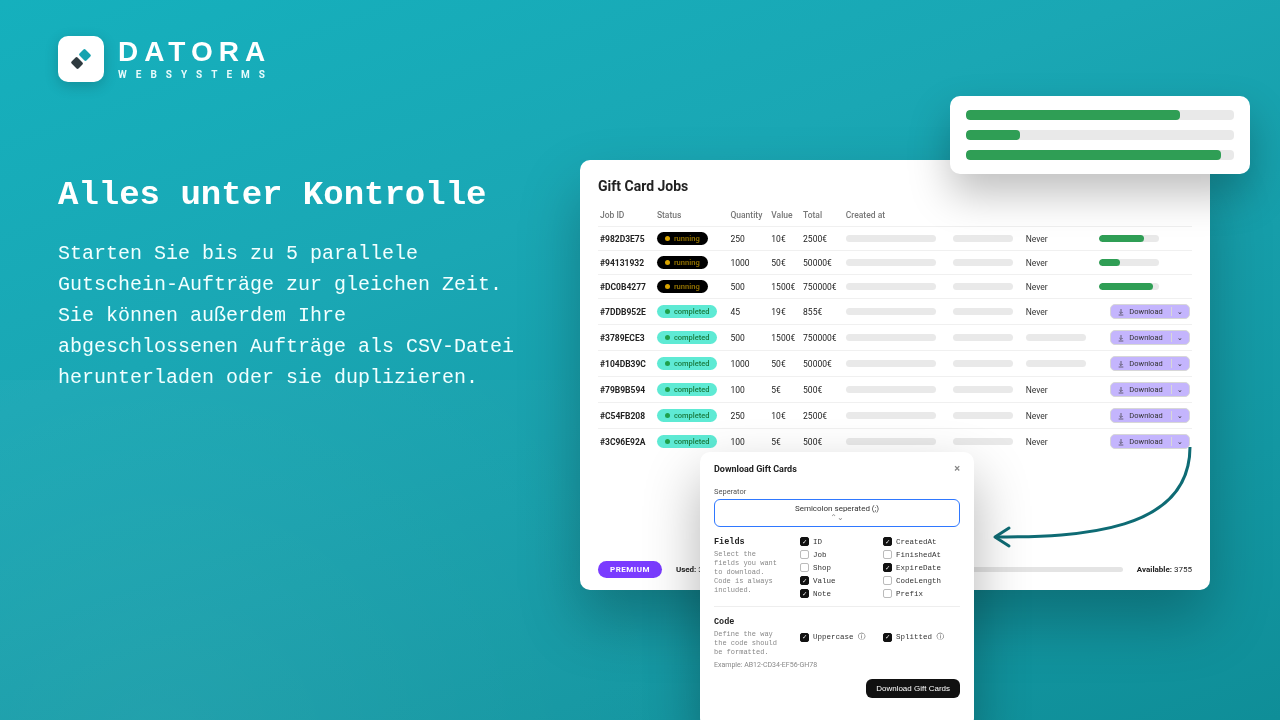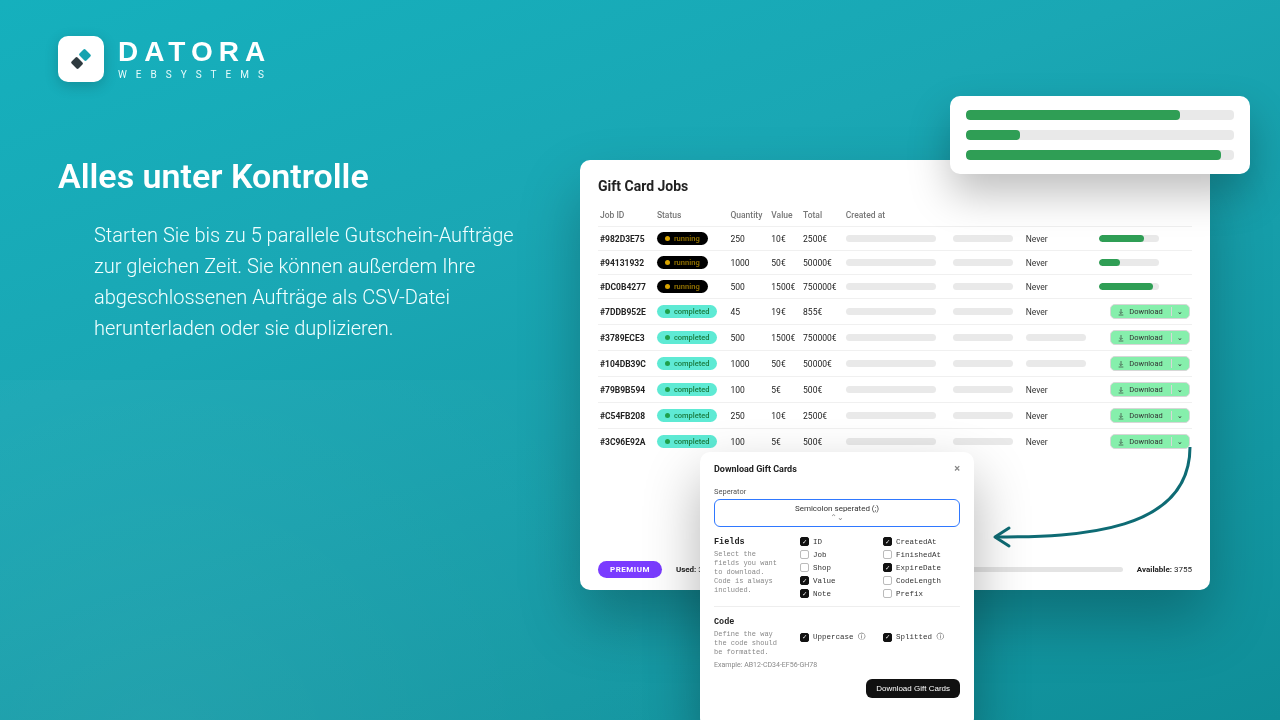--- a/index.html
+++ b/index.html
@@ -15,26 +15,26 @@
     background: radial-gradient(circle at 30% 30%, rgba(255,255,255,0.06), transparent 55%);
     pointer-events:none;
   }
 
   
   .logo { position:absolute; left:58px; top:36px; display:flex; align-items:center; gap:14px; }
   .logo-badge { width:46px; height:46px; border-radius:10px; background:#fff; display:flex; align-items:center; justify-content:center; box-shadow:0 4px 14px rgba(0,0,0,.18);}
   .logo-badge svg { width:28px; height:28px; }
   .logo-text { display:flex; flex-direction:column; line-height:1; }
   .logo-text .brand { font-size:28px; letter-spacing:6px; font-weight:600; color:#fff; font-family: Arial, sans-serif;}
-  .logo-text .sub   { font-size:10px; letter-spacing:9px; color:#e7fbfc; margin-top:4px; font-weight:400;}
-
-  
-  .copy { position:absolute; left:58px; top:156px; width:480px; }
+  .logo-text .sub   { font-size:10px; letter-spacing:9px; color:#e7fbfc; margin-top:4px; font-weight:700;}
+
+  
+  .copy { position:absolute; left:58px; top:176px; width:480px;font-family:Liberation Mono, monospace; }
   .copy h1 { font-size:34px; font-weight:600; margin-bottom:24px; color:#fff; }
-  .copy p  { font-size:20px; line-height:1.55; font-weight:300; color:#f1ffff;margin-left:36px; }
+  .copy p  { font-size:20px; line-height:1.55; font-weight:300; color:#f1ffff; }
 
   
   .app {
     position:absolute; left:580px; top:160px; width:630px; height:430px;
     background:#fff; border-radius:10px; box-shadow:0 30px 60px rgba(0,0,0,.25);
     color:#222; padding:18px 18px 0 18px; overflow:hidden;
   }
   .app h2 { font-size:14px; font-weight:700; margin-bottom:12px; }
   table { width:100%; border-collapse:collapse; font-size:8.5px; }
   th { text-align:left; color:#777; font-weight:500; padding:4px 2px 6px;margin-top:24px; }
@@ -45,21 +45,21 @@
   .pill.running { background:#000000; color:#8a6b00;font-weight:bold;}
   .pill.completed { background:#5eead4; color:#1a7a3e;}
   .pill .dot { width:5px; height:5px; border-radius:50%; }
   .pill.running .dot{ background:#d9a400;}
   .pill.completed .dot{ background:#1fa04c;}
   .bar { height:7px; border-radius:4px; background:#e9e9e9; position:relative; overflow:hidden;}
   .bar.sm { width:60px;}
   .bar.md { width:90px;}
   .bar .fill { position:absolute; left:0; top:0; bottom:0; background:#2f9e55; border-radius:4px;}
   .never { color:#333; font-size:8.5px;}
-  .dl-btn { display:inline-flex; align-items:center; gap:4px; border:1px solid #d7d7d7; border-radius:5px; padding:2px 6px; font-size:7.5px; color:#333; background:#86efac;}
+  .dl-btn { display:inline-flex; align-items:center; gap:4px; border:1px solid #d7d7d7; border-radius:5px; padding:2px 6px; font-size:7.5px; color:#333; background:#c4b5fd;}
   .dl-btn .chev { margin-left:4px; border-left:1px solid #d7d7d7; padding-left:5px;}
   .dl-icon { width:8px; height:8px; }
 
   .footer-bar { position:absolute; left:18px; right:18px; bottom:12px; display:flex; align-items:center; gap:14px;}
   .premium-badge { background:#7a3cff; color:#fff; font-size:8px; font-weight:700; letter-spacing:.5px; padding:4px 12px; border-radius:10px;}
   .credit-bar { flex:1; height:5px; background:#e4e4e4; border-radius:4px; position:relative;}
   .credit-bar .fill{ position:absolute; left:0; top:0; bottom:0; width:10%; background:#111; border-radius:4px;}
   .credit-text { font-size:8px; }
   .credit-left { font-weight:700;}
   .credit-right{ margin-left:auto; font-size:8px;}

